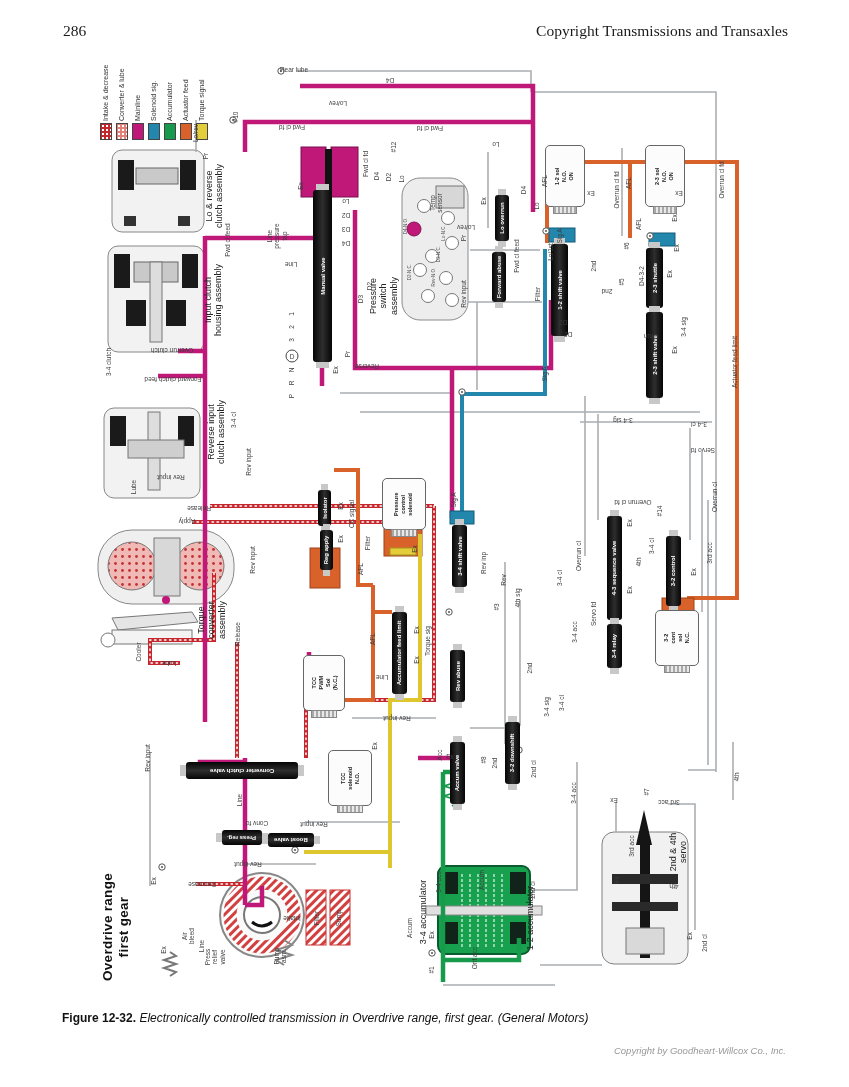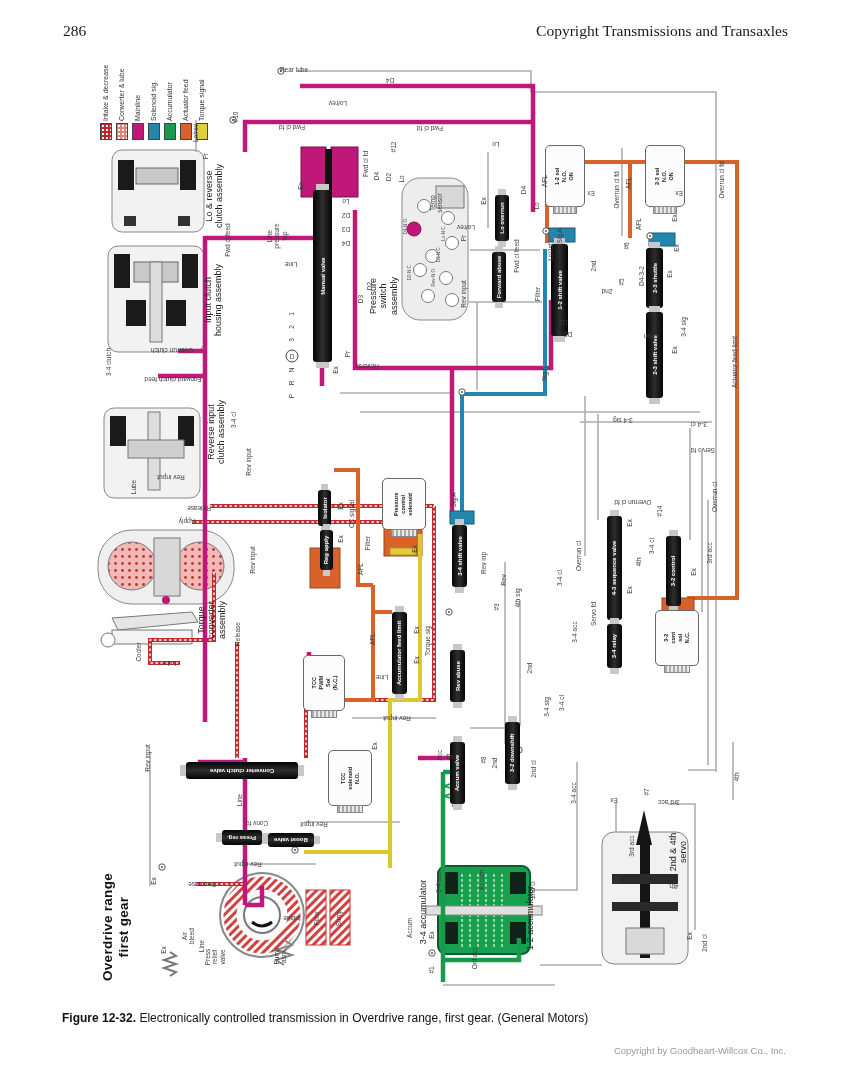--- a/index.html
+++ b/index.html
@@ -32,22 +32,22 @@
   
   .solenoid{position:absolute;background:#fcfcfc;border:1.5px solid #666;border-radius:5px;
             display:flex;align-items:center;justify-content:center;}
   .solenoid span{font-size:5.5px;font-weight:600;color:#222;white-space:pre-line;text-align:center;
                  line-height:1.25;transform:rotate(-90deg);}
   .solenoid::after{content:"";position:absolute;left:18%;right:18%;bottom:-8px;height:6px;border:1px solid #888;
                  background:repeating-linear-gradient(90deg,#a9a9a9 0 2px,#e9e9e9 2px 4px);}
   
   .caption{position:absolute;left:62px;top:999px;width:730px;font-size:12px;color:#111;}
   .caption .fig{font-weight:bold;}
-  .caption .txt{}
-  .copyright{position:absolute;right:63px;top:1045px;font-size:9.5px;color:#999;}
+  .caption .txt{font-style:italic;}
+  .copyright{position:absolute;right:63px;top:1045px;font-size:9.5px;color:#999;font-style:italic;}
 </style>
 </head>
 <body>
 
 <div class="page">
 
   <span class="hdr-num">286</span>
   <span class="hdr-title">Copyright Transmissions and Transaxles</span>
 
   <svg class="art" width="849" height="1087" viewBox="0 0 849 1087">

